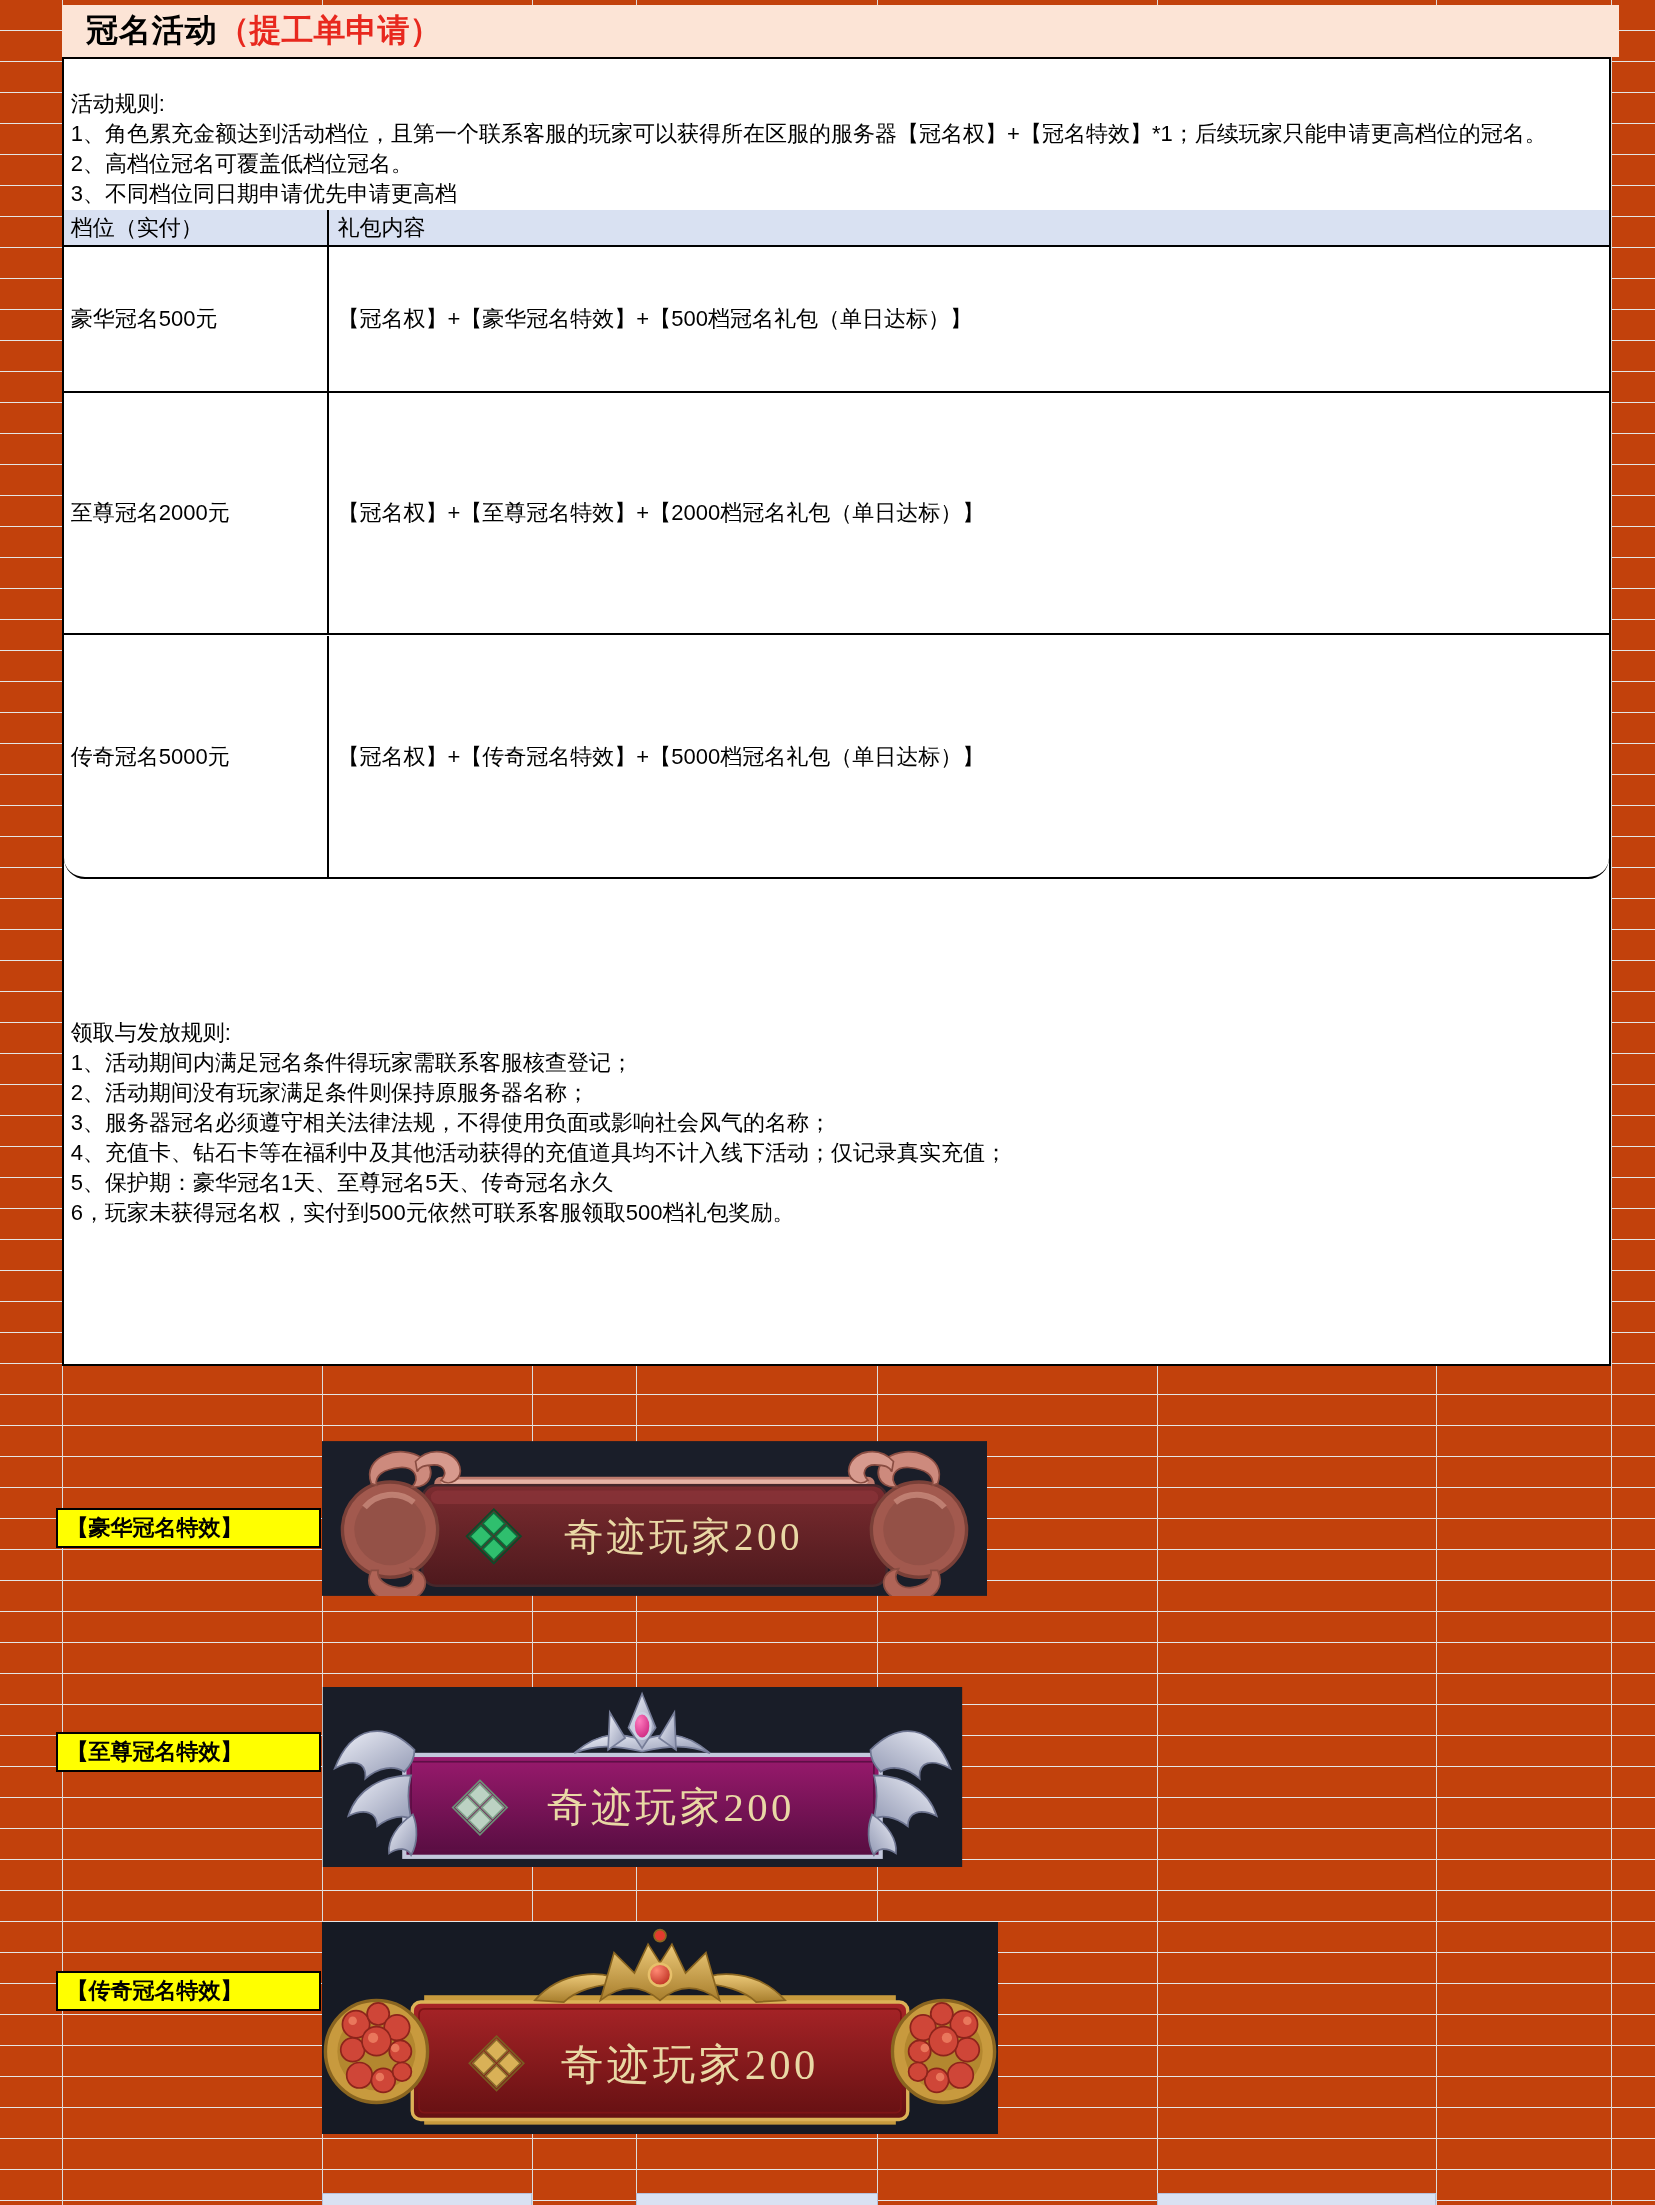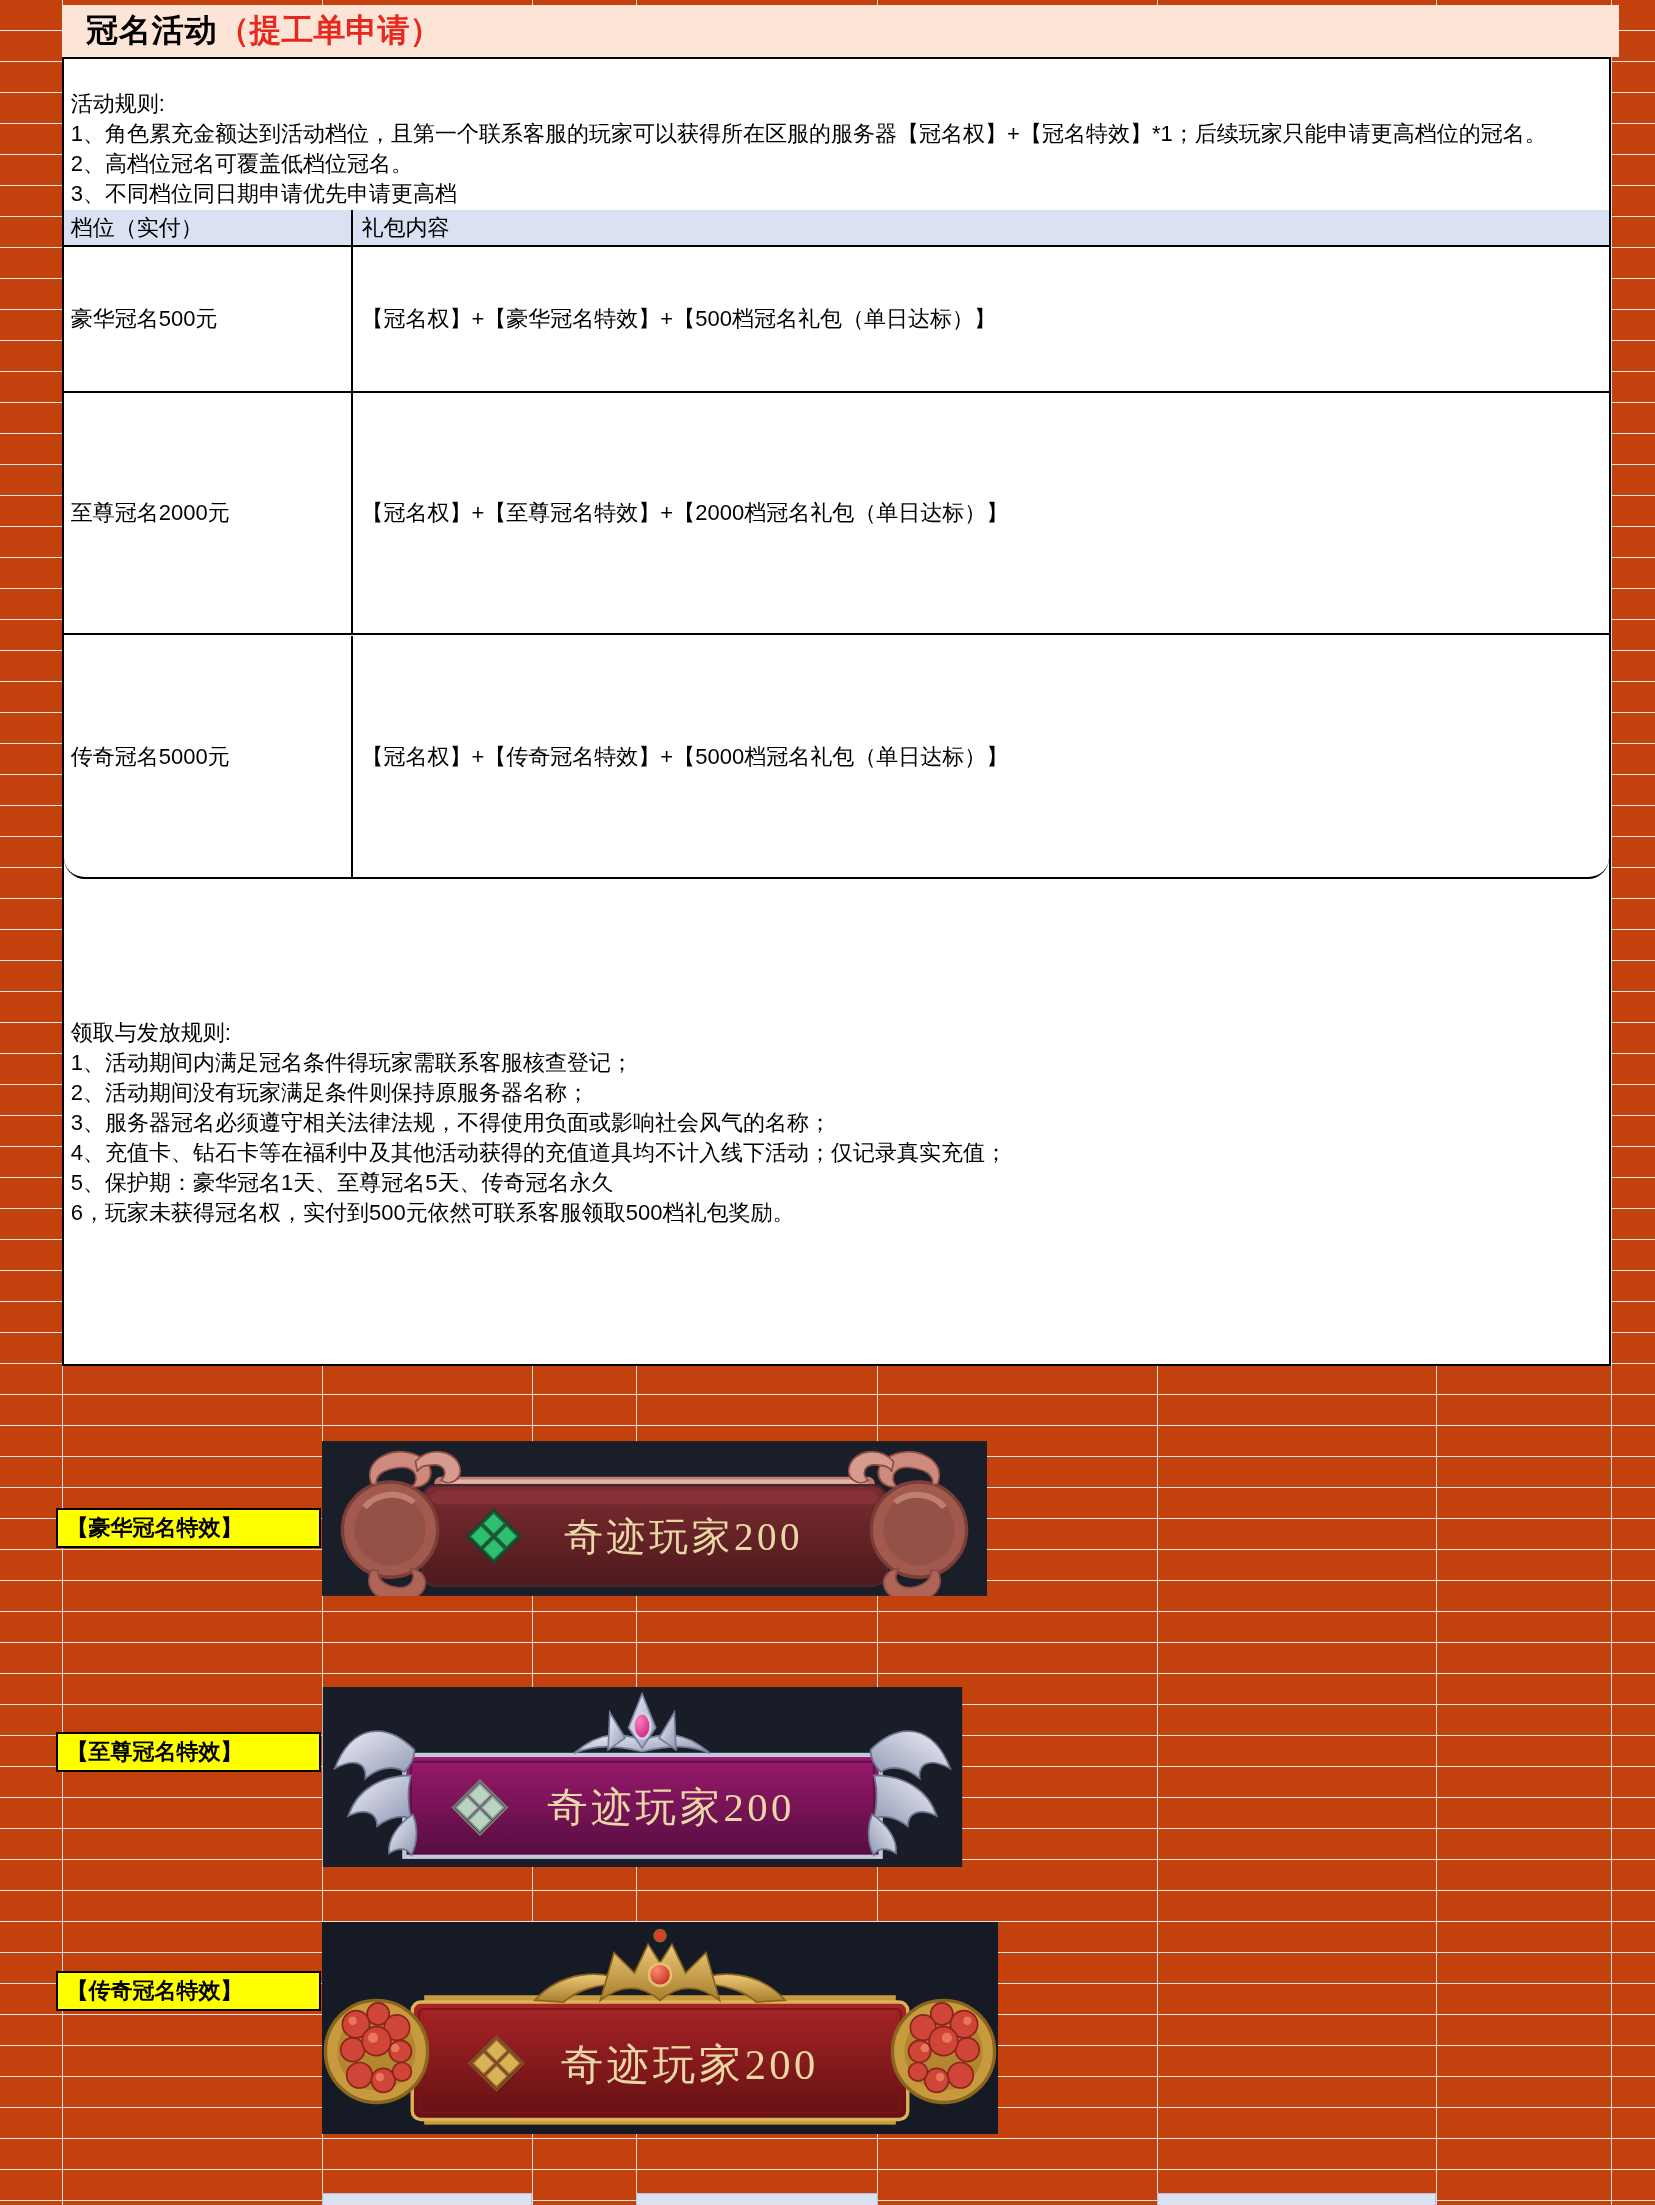--- a/index.html
+++ b/index.html
@@ -18,21 +18,21 @@
   #sheet-table{position:absolute;left:62px;top:57px;width:1549px;height:1309px;z-index:2;
                background:#fff;border:2.6px solid #000;box-sizing:border-box;}
   .abs{position:absolute;box-sizing:border-box;}
   .rules-cell{left:0;top:0;width:100%;height:151px;border-bottom:2.6px solid #000;padding:1.7px 0 0 6.8px;margin-top:28px;}
   .rline{font-size:22px;line-height:30px;white-space:nowrap;}
   .trow{left:0;width:100%;display:flex;}
   .hdr{top:151px;height:37px;border-bottom:2.6px solid #000;}
   .r1{top:188px;height:146px;border-bottom:2.6px solid #000;}
   .r2{top:334px;height:242px;border-bottom:2.6px solid #000;}
   .r3{top:577px;height:243px;border-bottom:2.6px solid #000;border-radius:21px;}
-  .c1{width:289px;border-right:2.6px solid #000;display:flex;align-items:center;
+  .c1{width:265px;border-right:2.6px solid #000;display:flex;align-items:center;
       padding-left:6.8px;box-sizing:border-box;font-size:22px;}
   .c2{flex:1;display:flex;align-items:center;padding-left:8.5px;box-sizing:border-box;font-size:22px;}
   .hdr .c1,.hdr .c2{background:#d9e1f2;}
   .claim-cell{left:0;top:820px;width:100%;height:488px;display:flex;flex-direction:column;
               justify-content:center;padding-left:6.8px;}
   
   .ylabel{position:absolute;left:56px;width:265px;height:40px;background:#ffff00;
           border:2.6px solid #000;z-index:2;display:flex;align-items:center;padding-left:8.5px;
           box-sizing:border-box;font-size:22px;font-weight:bold;}
   

